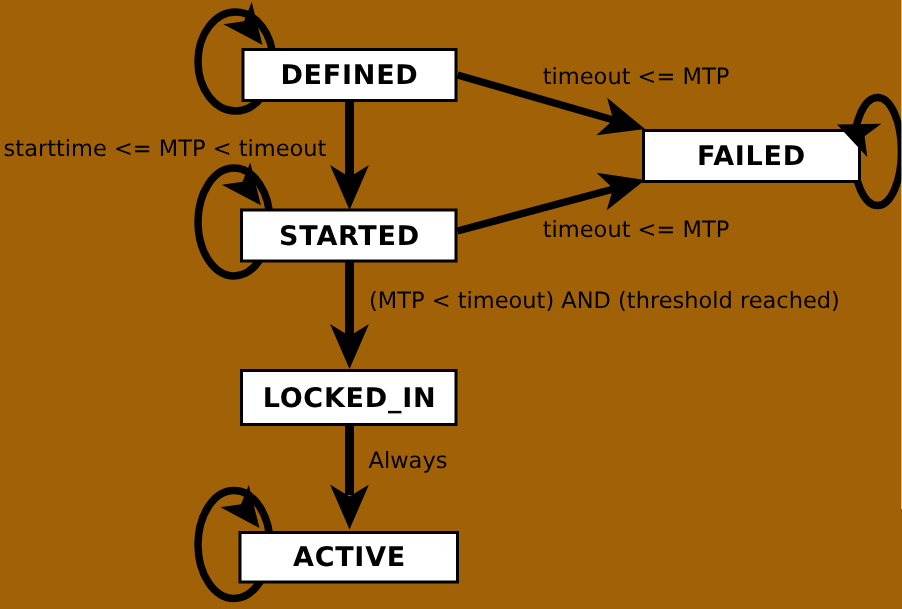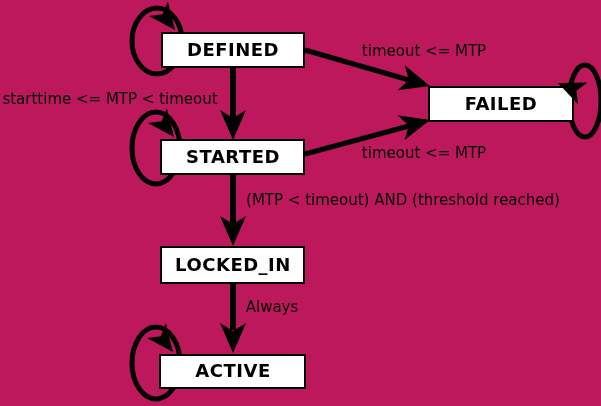--- a/index.html
+++ b/index.html
@@ -4,21 +4,21 @@
 <style>
   html, body {
     margin: 0;
     padding: 0;
     background: #ffffff;
   }
   .stage {
     position: relative;
     width: 601px;
     height: 406px;
-    background: #be185d;
+    background: #a16207;
     overflow: hidden;
   }
   svg { display: block; }
   .state-label {
     font-family: "DejaVu Sans", "Liberation Sans", sans-serif;
     font-size: 18px;
     font-weight: bold;
     letter-spacing: 0.5px;
     fill: #000000;
   }

